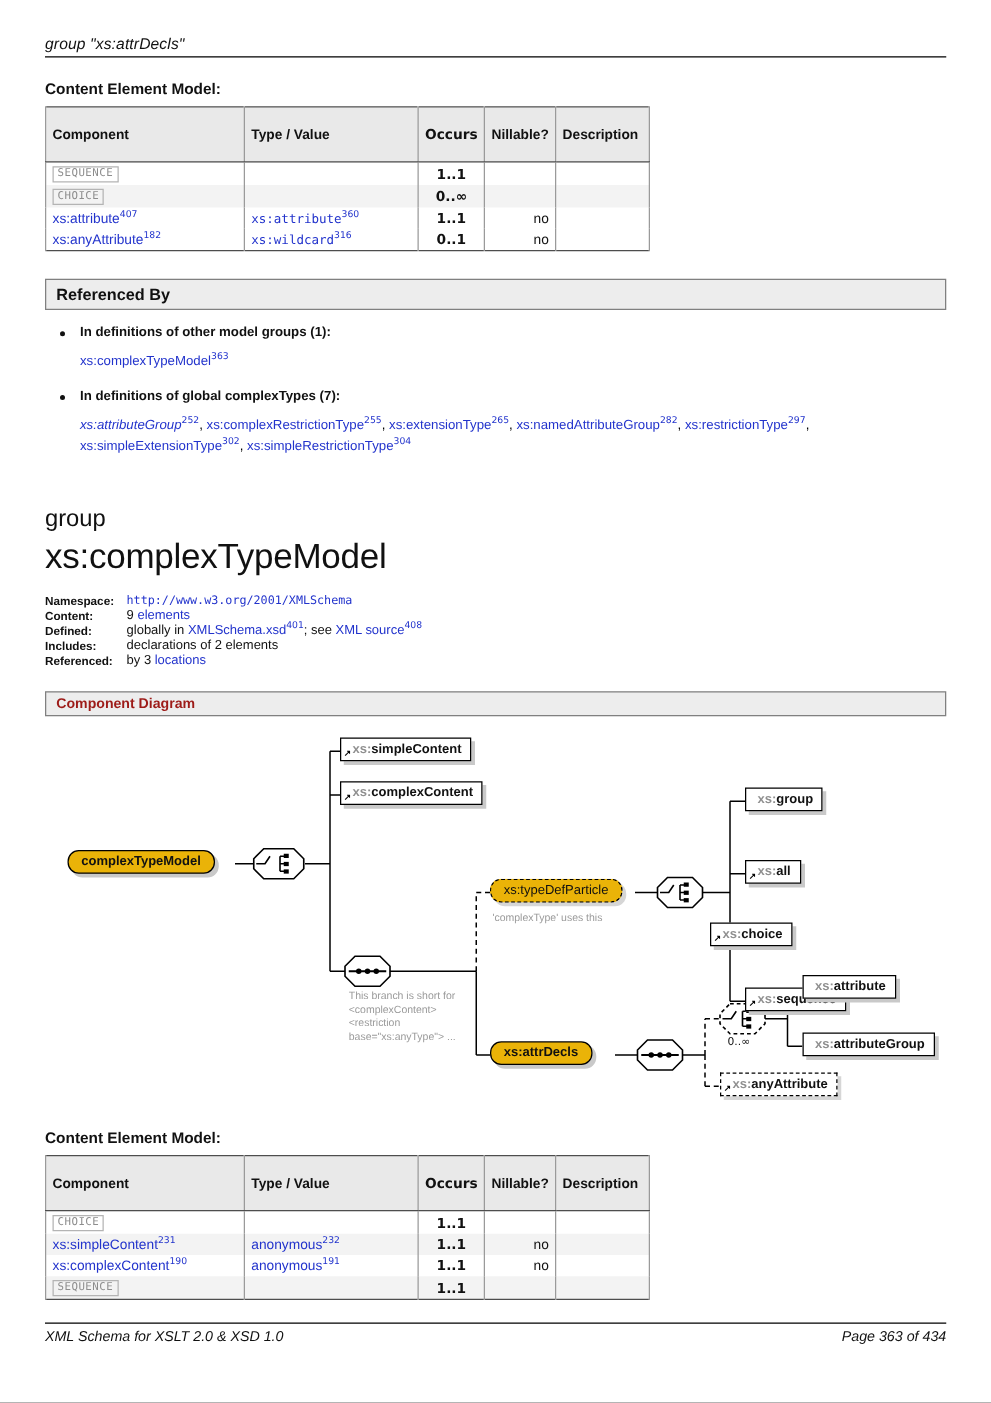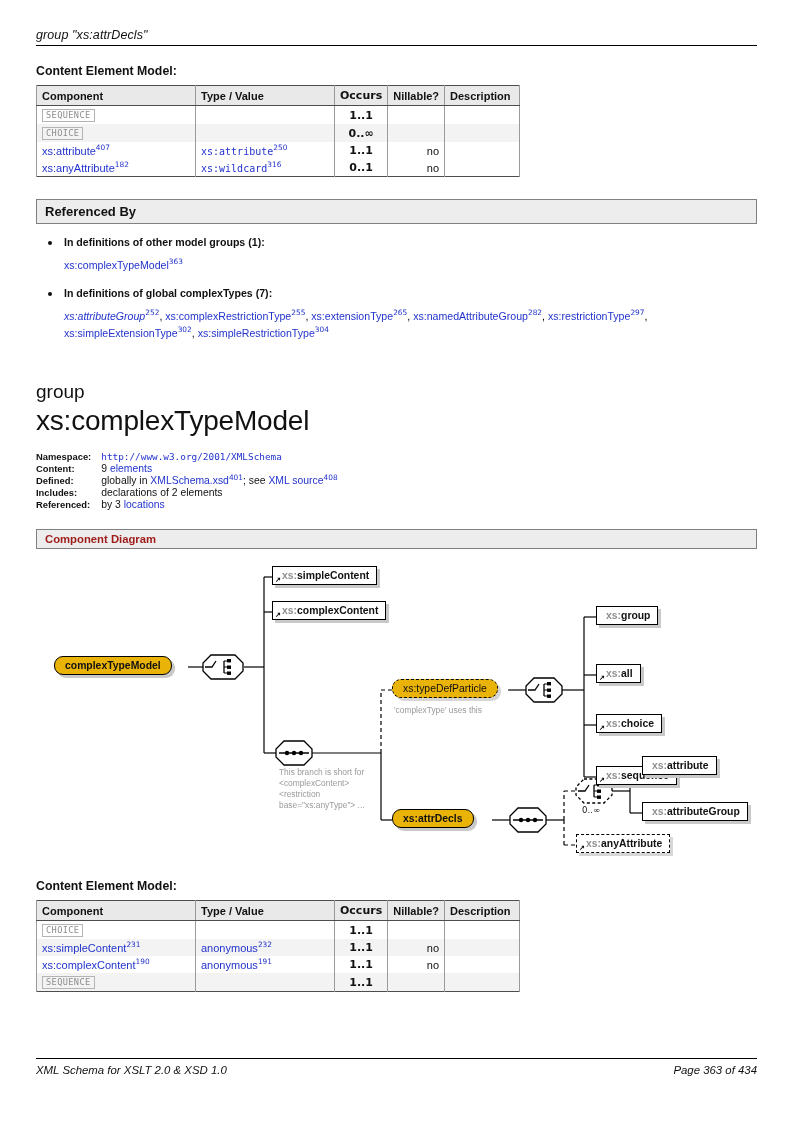--- a/index.html
+++ b/index.html
@@ -20,21 +20,21 @@
   .caption{font-weight:bold;font-size:12.3px;color:#111;margin:18px 0 7px 0;}
 
   
   table.cem{border-collapse:collapse;border:1.4px solid #4d4d4d;font-size:11px;}
   table.cem td,table.cem th{
     border-left:1px solid #9a9a9a;border-right:1px solid #9a9a9a;
     padding:2px 5px;vertical-align:middle;color:#111;
   }
   table.cem thead th{
     background:#e9e9e9;font-weight:bold;text-align:left;
-    border-bottom:1.4px solid #4d4d4d;padding:3px 5px;font-size:11px;
+    border-bottom:1.4px solid #4d4d4d;padding:15px 5px;font-size:11px;
   }
   table.cem tbody tr.alt td{background:#f3f3f3;}
   .c-comp{width:148px;}
   .c-type{width:128px;}
   .c-occ{width:36px;text-align:center;font-weight:bold;font-family:"DejaVu Sans",sans-serif;font-size:11px;}
   .c-nil{width:42px;text-align:right;}
   .c-desc{width:64px;}
   .kw{
     display:inline-block;border:1px solid #b4b4b4;color:#8d8d8d;
     font-family:"DejaVu Sans Mono",monospace;font-size:8.6px;
@@ -134,21 +134,21 @@
           </tr>
           <tr class="alt">
             <td class="c-comp ind1"><span class="kw">CHOICE</span></td>
             <td class="c-type"></td>
             <td class="c-occ">0..∞</td>
             <td class="c-nil"></td>
             <td class="c-desc"></td>
           </tr>
           <tr>
             <td class="c-comp ind2"><span class="lnk">xs:attribute</span><sup class="lnk">407</sup></td>
-            <td class="c-type"><span class="lnk-m">xs:attribute</span><sup class="lnk">250</sup></td>
+            <td class="c-type"><span class="lnk-m">xs:attribute</span><sup class="lnk">360</sup></td>
             <td class="c-occ">1..1</td>
             <td class="c-nil">no</td>
             <td class="c-desc"></td>
           </tr>
           <tr>
             <td class="c-comp ind1"><span class="lnk">xs:anyAttribute</span><sup class="lnk">182</sup></td>
             <td class="c-type"><span class="lnk-m">xs:wildcard</span><sup class="lnk">316</sup></td>
             <td class="c-occ">0..1</td>
             <td class="c-nil">no</td>
             <td class="c-desc"></td>
@@ -302,21 +302,21 @@
         <span>xs:typeDefParticle</span>
       </div>
       <div class="note" style="left:358px;top:150px;">'complexType' uses this</div>
 
       <div class="node" style="left:560px;top:51px;">
         <span class="px">xs:</span><span>group</span>
       </div>
       <div class="node" style="left:560px;top:109px;">
         <span class="arw">↗</span><span class="px">xs:</span><span>all</span>
       </div>
-      <div class="node" style="left:560px;top:159px;">
+      <div class="node" style="left:532px;top:159px;">
         <span class="arw">↗</span><span class="px">xs:</span><span>choice</span>
       </div>
       <div class="node" style="left:560px;top:211px;">
         <span class="arw">↗</span><span class="px">xs:</span><span>sequence</span>
       </div>
 
       <div class="note" style="left:243px;top:212px;">This branch is short for
 &lt;complexContent&gt;
 &lt;restriction
 base="xs:anyType"&gt; ...</div>

